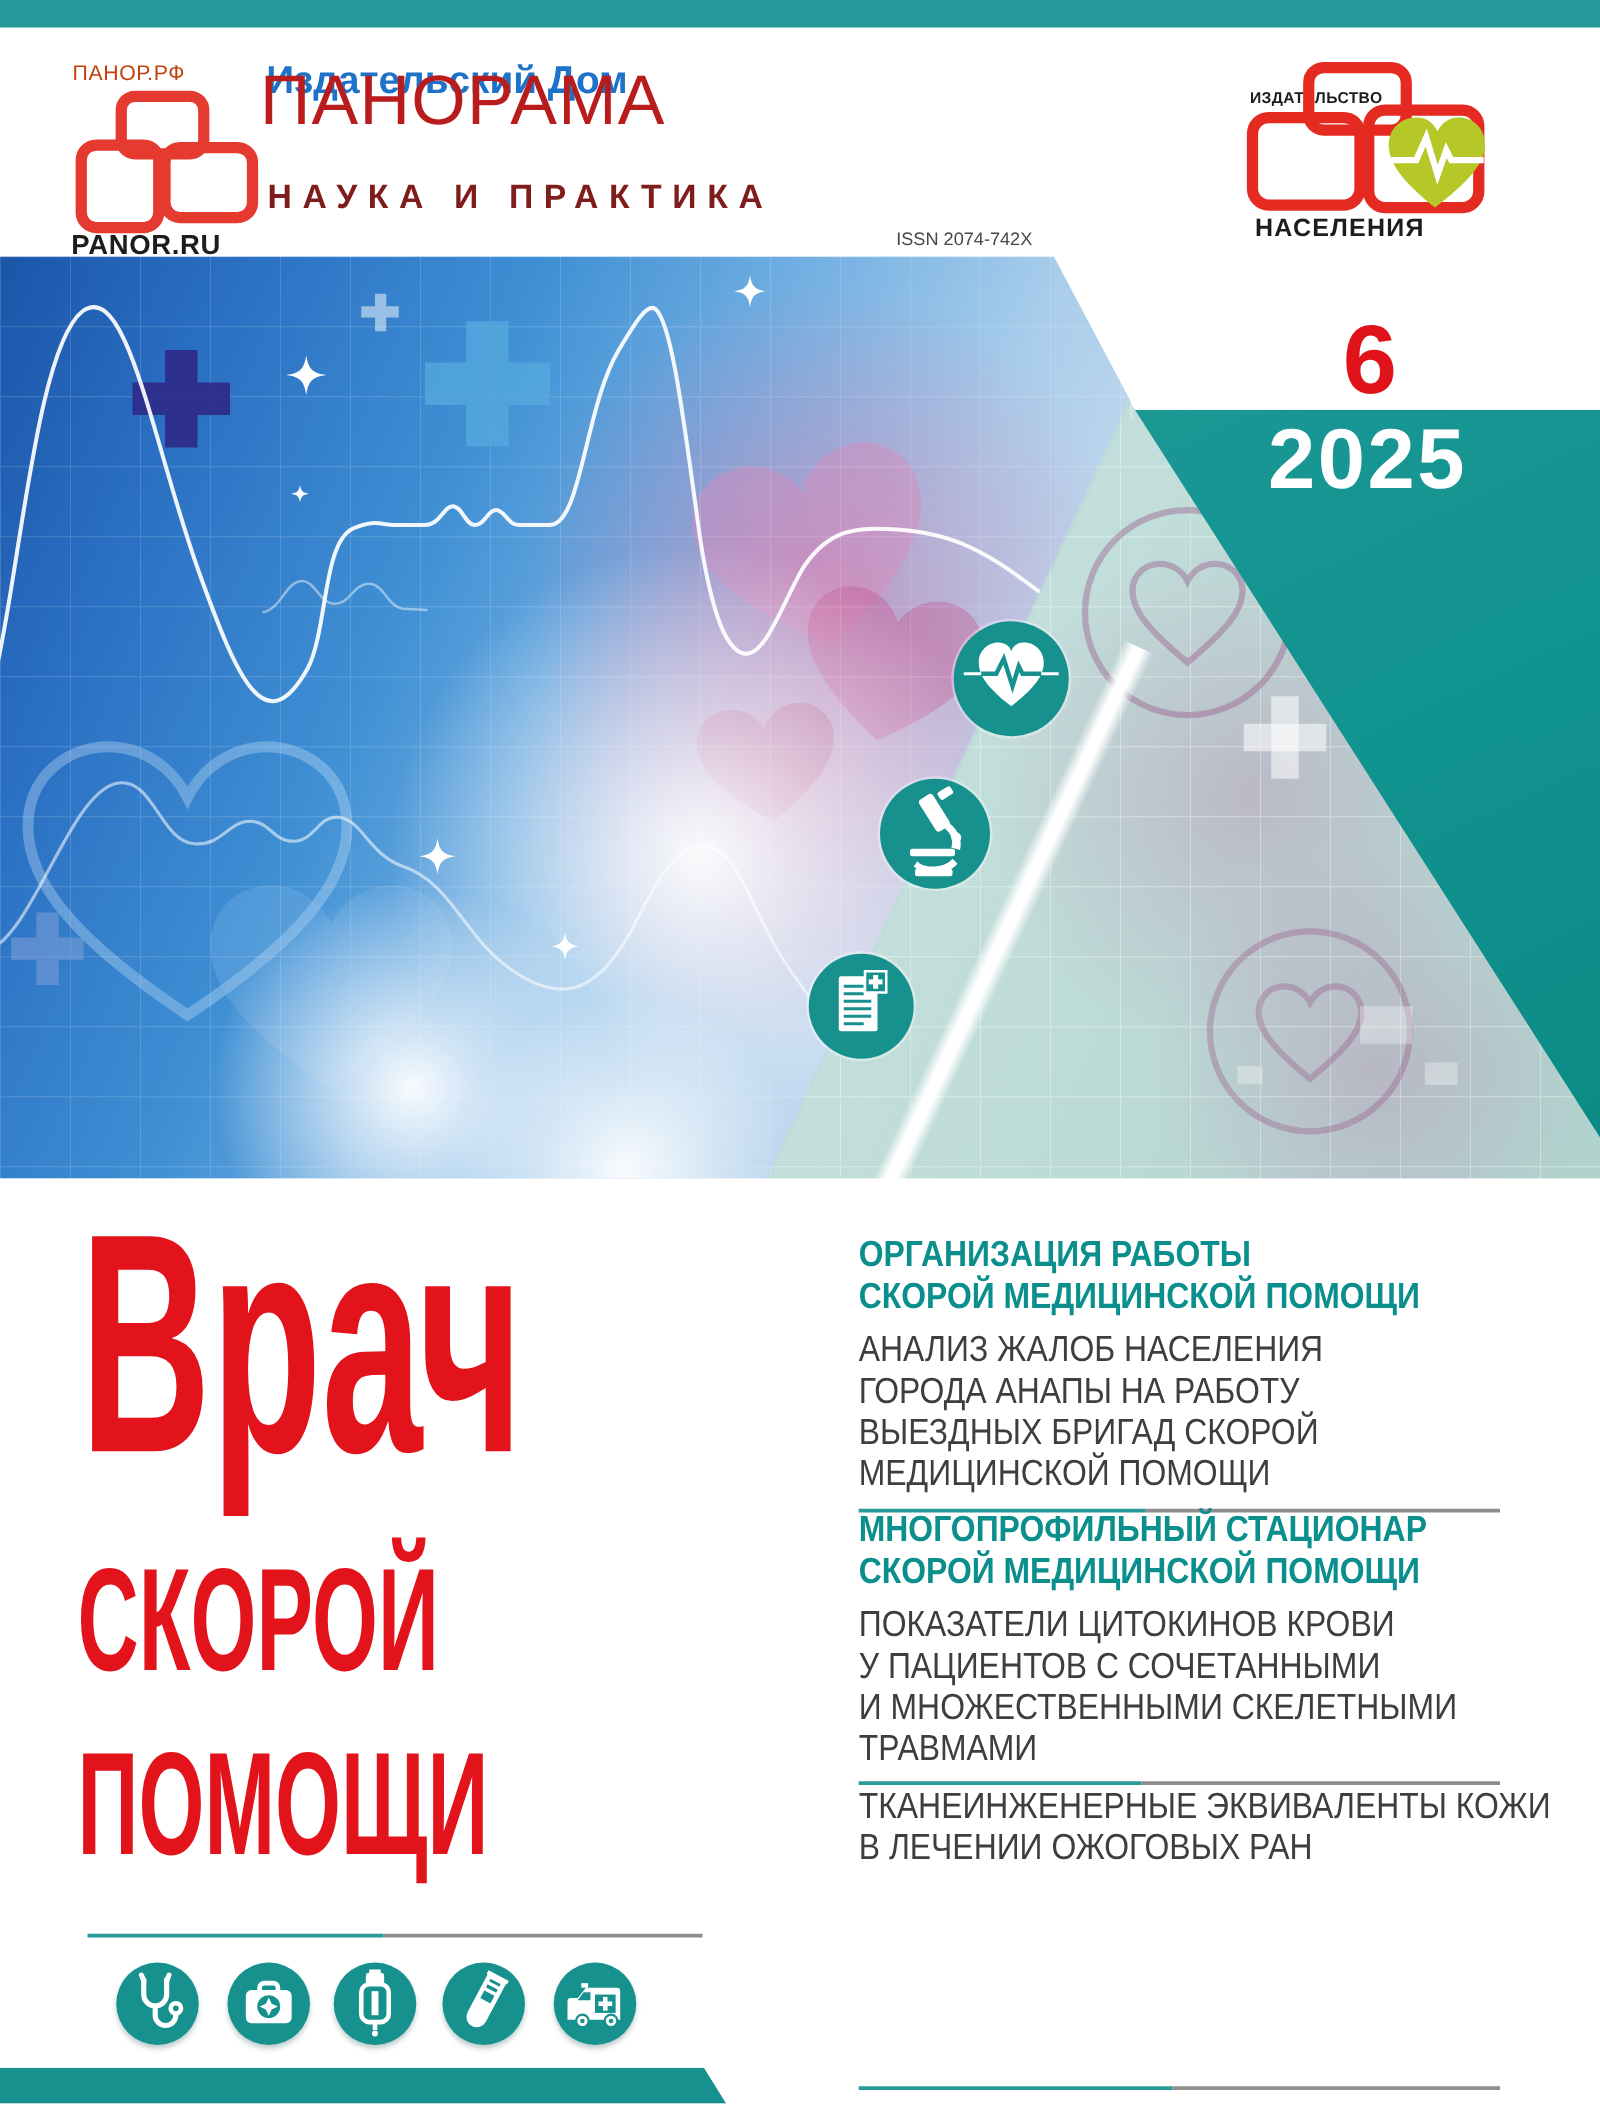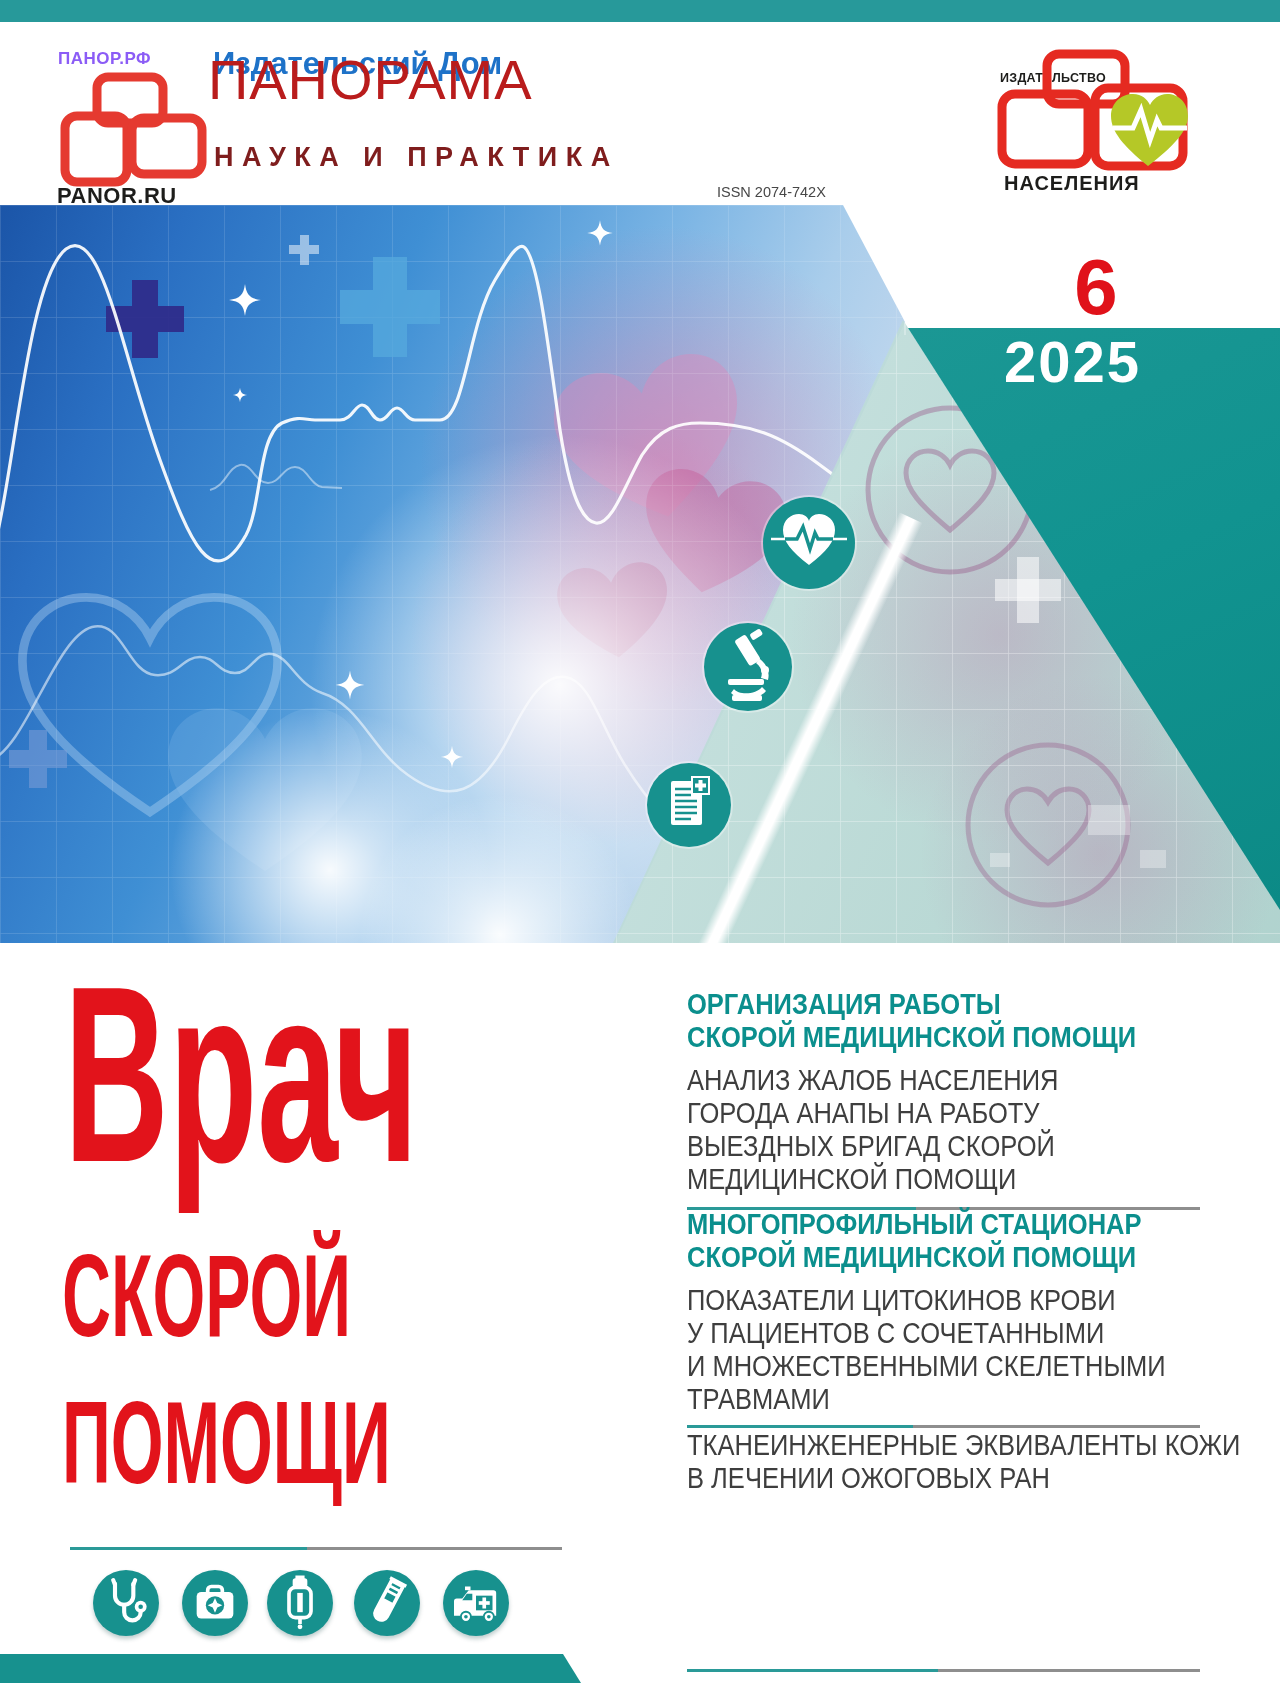--- a/index.html
+++ b/index.html
@@ -6,21 +6,21 @@
   body{width:1280px;height:1683px;position:relative;background:#ffffff;overflow:hidden;
        font-family:"Liberation Sans","DejaVu Sans",sans-serif;}
   .abs{position:absolute;}
 
   
   .topbar{left:0;top:0;width:1280px;height:22px;background:#27999a;}
   .bottombar{left:0;top:1654px;width:600px;height:29px;background:#17918e;
              clip-path:polygon(0 0,563px 0,581px 29px,0 29px);}
 
   
-  .panor-rf{left:58px;top:49px;font-size:17px;font-weight:bold;color:#8b5cf6;letter-spacing:.5px;}
+  .panor-rf{left:58px;top:49px;font-size:17px;font-weight:normal;color:#c2410c;letter-spacing:.5px;}
   .panor-ru{left:57px;top:183px;font-size:22px;font-weight:bold;color:#1d1d1b;letter-spacing:.5px;}
   .izdat-dom{left:213px;top:46px;font-size:31px;font-weight:bold;color:#1e72c8;}
   .panorama-word{left:208px;top:52px;font-size:56px;font-weight:400;color:#b91c1c;letter-spacing:1px;line-height:1;}
   .nauka{left:214px;top:142px;font-size:27px;font-weight:bold;color:#7f1d1d;letter-spacing:8.5px;}
   .issn{left:717px;top:184px;font-size:14.5px;color:#474747;}
   .izdatelstvo{left:1000px;top:71px;font-size:12.5px;font-weight:bold;color:#1d1d1b;letter-spacing:.3px;}
   .medizdat-word{left:1004px;top:172px;font-size:20px;font-weight:bold;color:#1d1d1b;letter-spacing:1px;}
 
   
   .hero{left:0;top:205px;width:1280px;height:738px;}
@@ -33,22 +33,22 @@
       transform:rotate(25deg);transform-origin:50% 50%;
       background:linear-gradient(to right,rgba(255,255,255,0),#ffffff 35%,#ffffff 65%,rgba(255,255,255,0));}
 
   
   .triangle{left:908px;top:328px;width:372px;height:582px;
       clip-path:polygon(0 0,100% 0,100% 100%);
       background:linear-gradient(155deg,#1b9794 0%,#119390 45%,#0c8a86 100%);}
 
   .issue-num{left:1051px;top:248px;width:90px;text-align:center;
       font-size:78px;font-weight:bold;color:#e0121a;line-height:1;}
-  .issue-year{left:1004px;top:333px;width:180px;text-align:left;
-      font-size:58px;font-weight:bold;color:#ffffff;letter-spacing:2px;line-height:1;}
+  .issue-year{left:1004px;top:333px;width:180px;text-align:center;
+      font-size:68px;font-weight:bold;color:#ffffff;letter-spacing:2px;line-height:1;}
 
   
   .t1{left:64px;top:950px;font-size:250px;font-weight:bold;color:#e2131b;line-height:1;
       transform:scaleX(.58);transform-origin:0 0;white-space:nowrap;}
   .t2{left:62px;top:1237px;font-size:117px;font-weight:bold;color:#e2131b;line-height:1;
       transform:scaleX(.58);transform-origin:0 0;white-space:nowrap;}
   .t3{left:62px;top:1384px;font-size:117px;font-weight:bold;color:#e2131b;line-height:1;
       transform:scaleX(.58);transform-origin:0 0;white-space:nowrap;}
 
   

